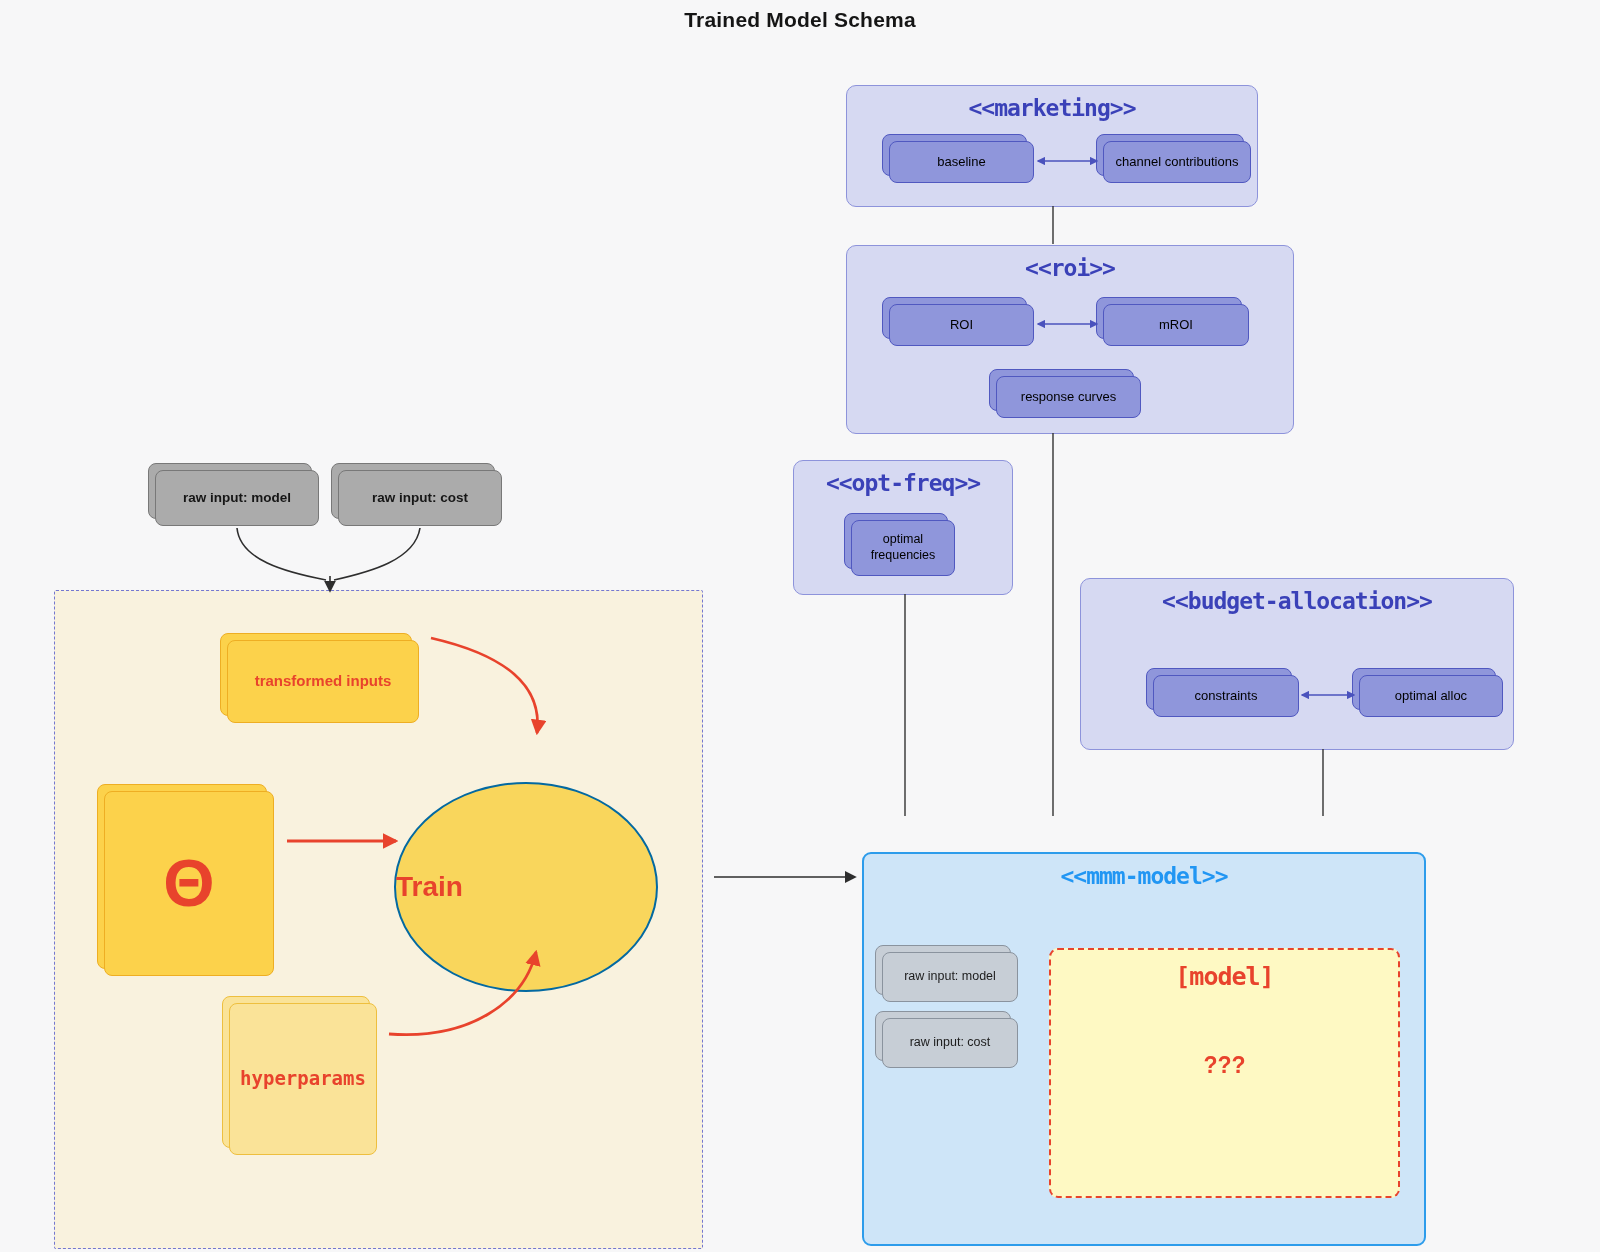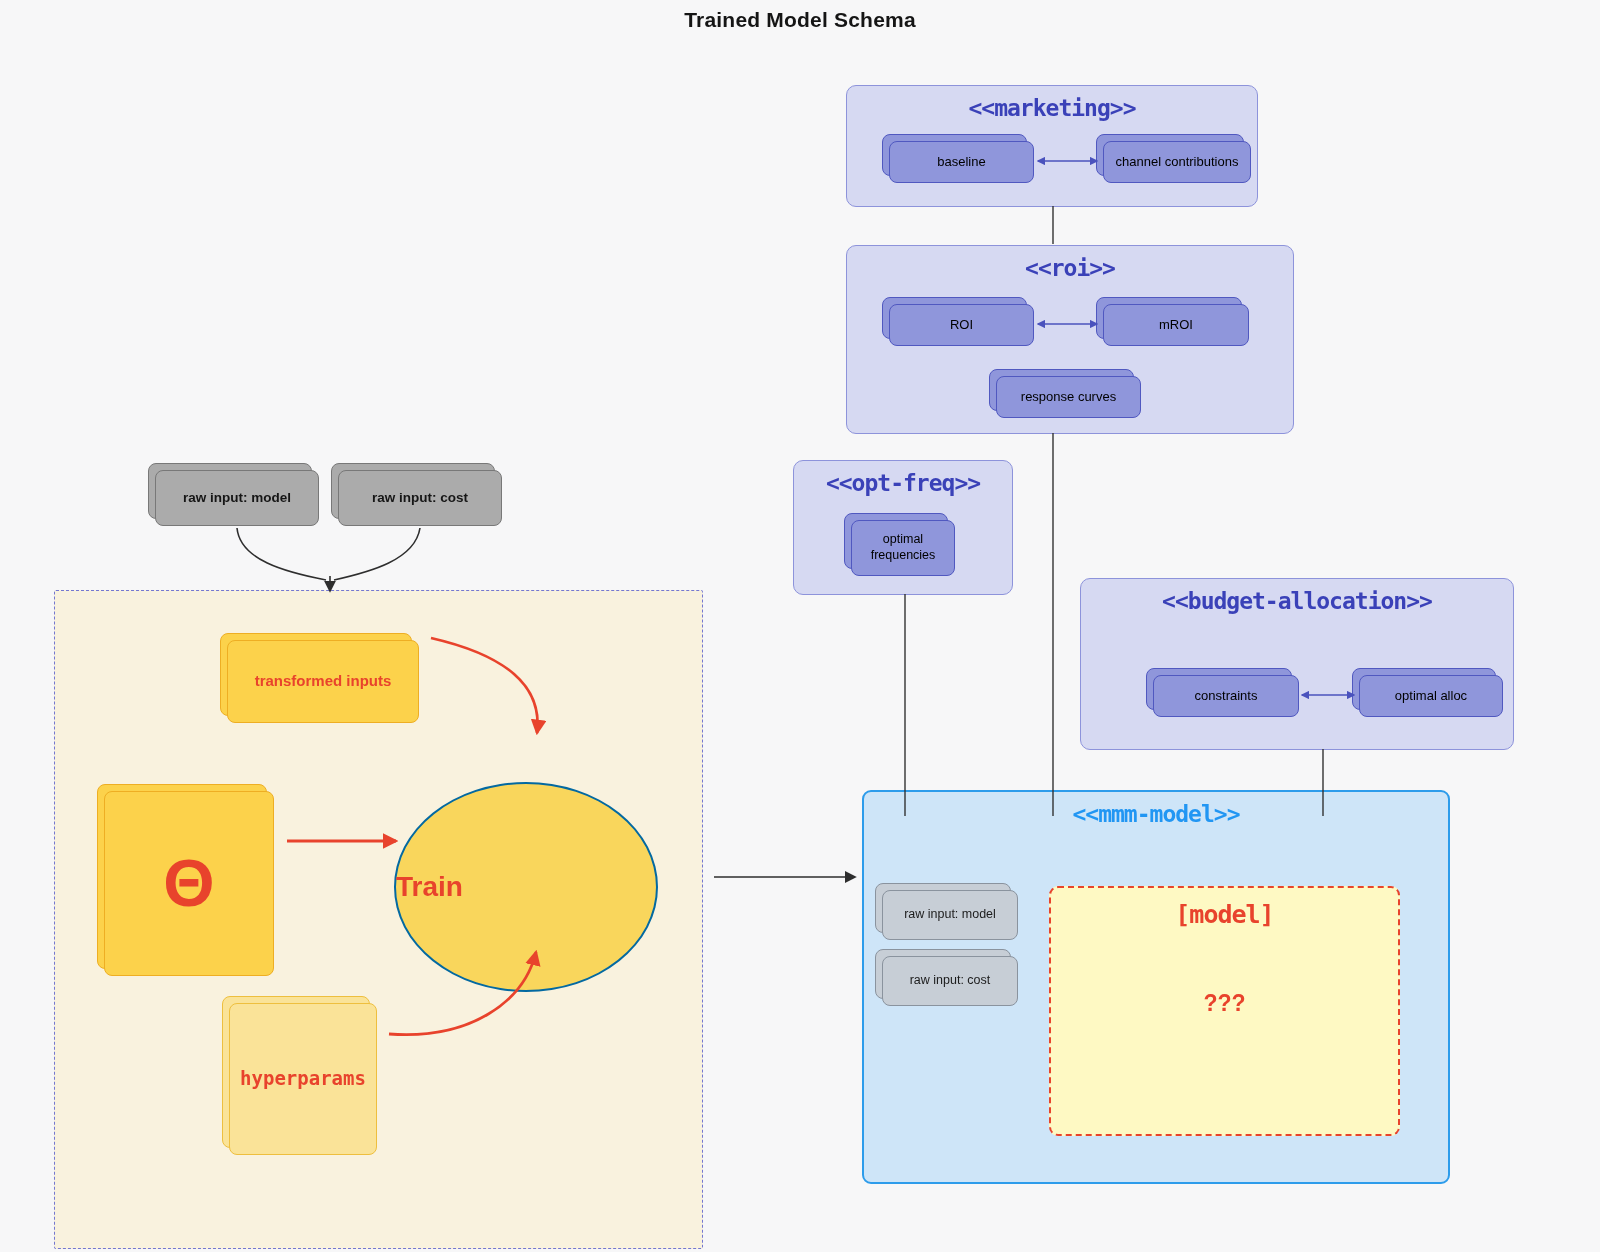--- a/index.html
+++ b/index.html
@@ -115,21 +115,21 @@
   <div class="container lavender" style="left:1080px;top:578px;width:432px;height:170px;">
     <div class="container-title">&lt;&lt;budget-allocation&gt;&gt;</div>
     <div class="stack purple" style="left:72px;top:96px;width:146px;height:42px;">
       <div class="card">constraints</div>
     </div>
     <div class="stack purple" style="left:278px;top:96px;width:144px;height:42px;">
       <div class="card">optimal alloc</div>
     </div>
   </div>
 
-  <div class="container bluebox" style="left:862px;top:790px;width:560px;height:390px;padding-left:24px;">
+  <div class="container bluebox" style="left:862px;top:852px;width:560px;height:390px;">
     <div class="container-title">&lt;&lt;mmm-model&gt;&gt;</div>
     <div class="stack graylight" style="left:18px;top:98px;width:136px;height:50px;">
       <div class="card">raw input: model</div>
     </div>
     <div class="stack graylight" style="left:18px;top:164px;width:136px;height:50px;">
       <div class="card">raw input: cost</div>
     </div>
     <div class="model-dashed" style="left:185px;top:94px;width:351px;height:250px;">
       <div class="model-dashed-title">[model]</div>
       <div class="model-dashed-q">???</div>

